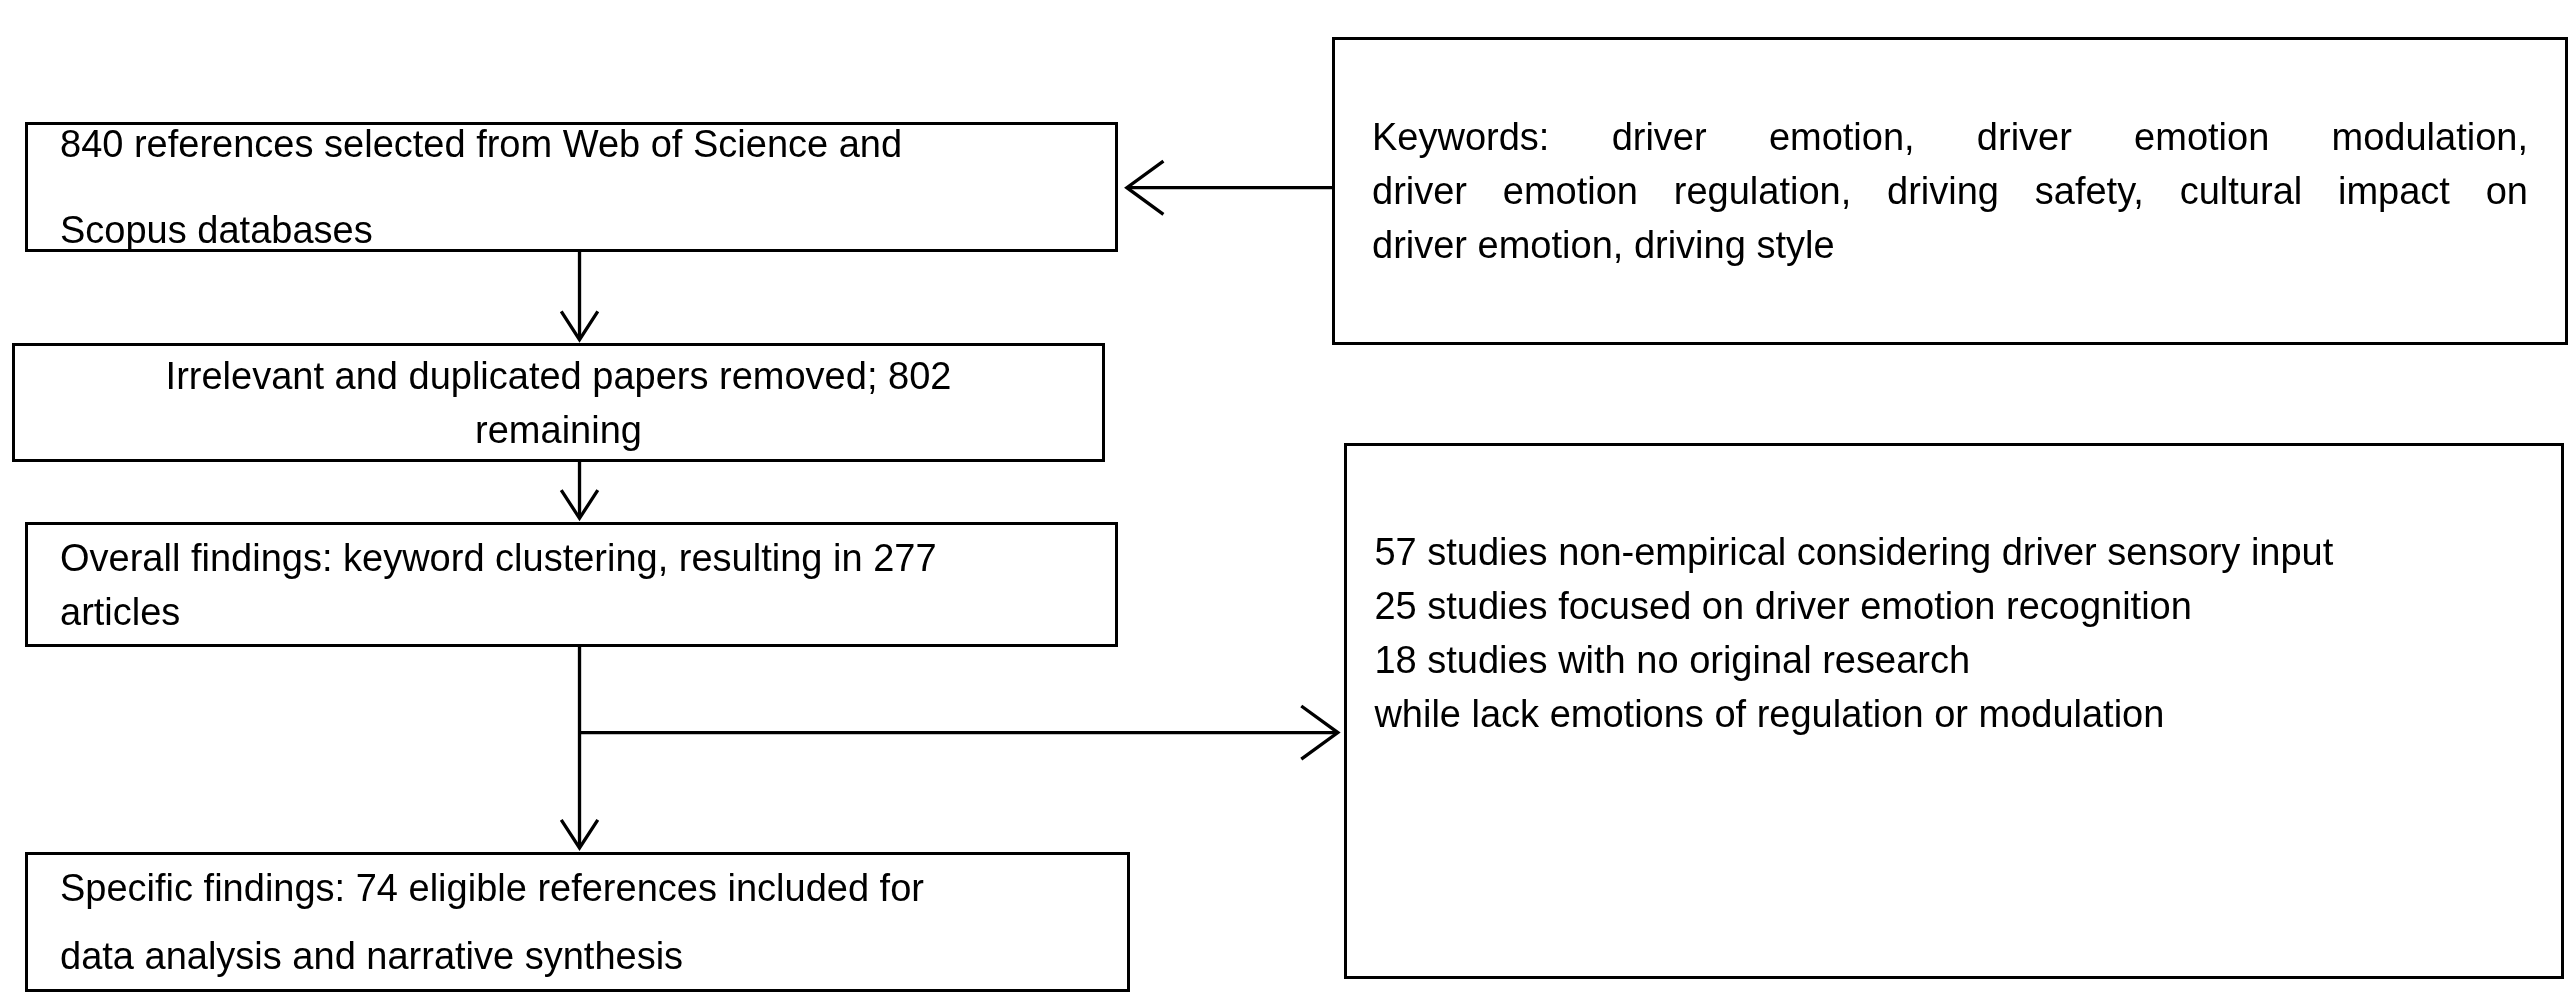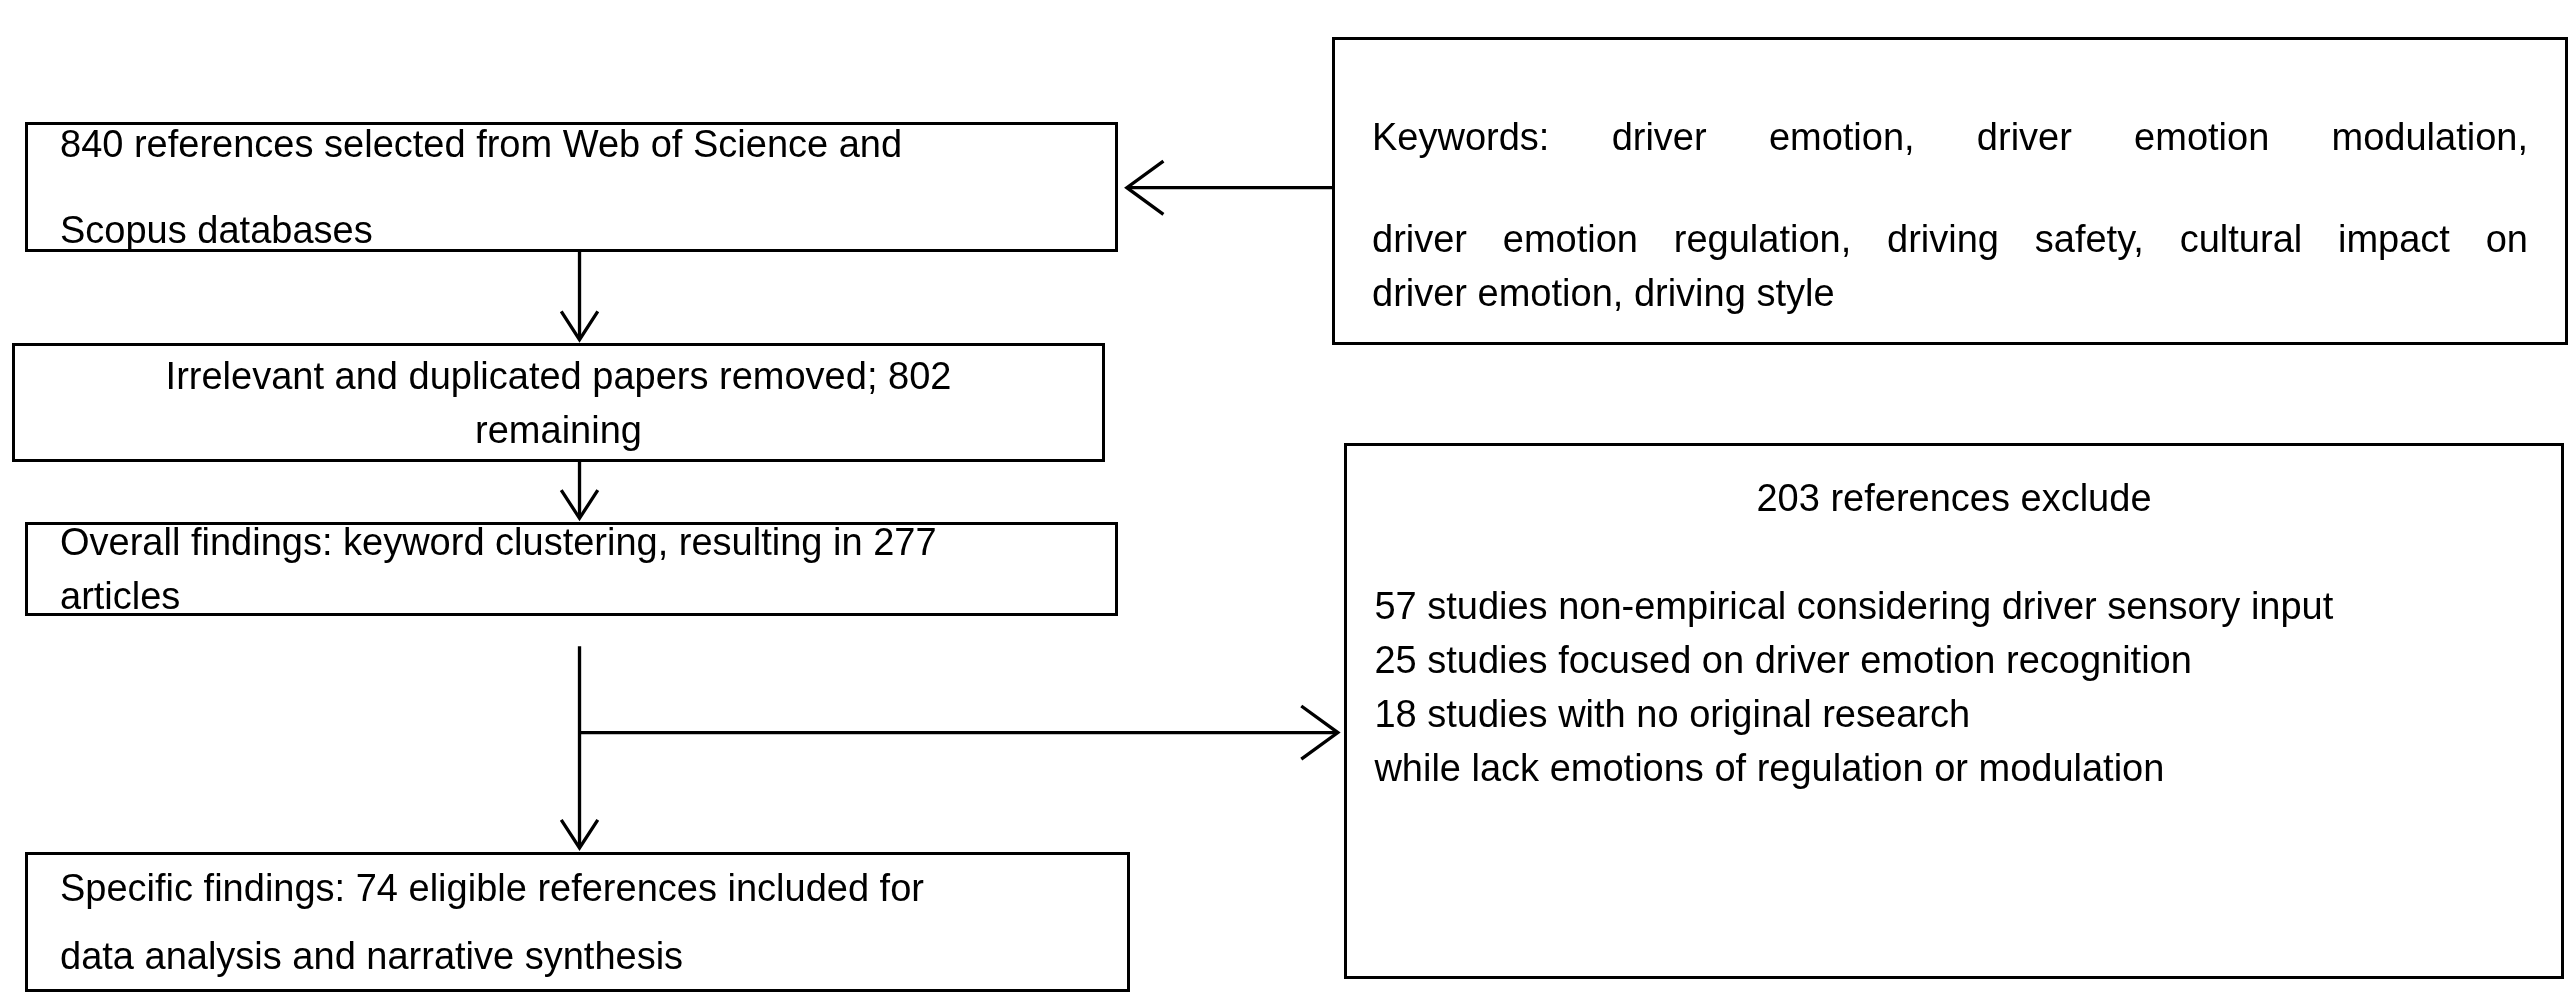--- a/index.html
+++ b/index.html
@@ -18,25 +18,25 @@
     font-size: 38px;
     line-height: 54px;
     display: flex;
     flex-direction: column;
     justify-content: center;
   }
   .box .line { white-space: nowrap; }
   
   #box-selected { left: 25px;  top: 122px;  width: 1093px; height: 130px; padding: 0 32px; gap: 32px; }
   #box-removed  { left: 12px;  top: 343px;  width: 1093px; height: 119px; text-align: center; }
-  #box-overall  { left: 25px;  top: 522px;  width: 1093px; height: 94px; padding: 0 32px; }
+  #box-overall  { left: 25px;  top: 522px;  width: 1093px; height: 125px; padding: 0 32px; }
   #box-specific { left: 25px;  top: 852px; width: 1105px; height: 140px; padding: 0 32px; gap: 14px; }
   
   #box-keywords { left: 1332px; top: 37px;  width: 1236px; height: 308px; padding: 0 37px; }
-  #box-keywords .line.justify { text-align: justify; text-align-last: justify; white-space: normal; margin-top: 48px; }
+  #box-keywords .line.justify { text-align: justify; text-align-last: justify; white-space: normal; }
   #box-excluded {
     left: 1344px; top: 443px; width: 1220px; height: 536px;
     justify-content: flex-start;
     padding: 25px 27.4px 16.6px 27.4px;
   }
   #box-excluded .title { text-align: center; line-height: 54px; }
   #box-excluded .spacer { height: 54px; }
   .connectors { position: absolute; left: 0; top: 0; }
 </style>
 </head>
@@ -92,20 +92,19 @@
   <div class="line">data analysis and narrative synthesis</div>
 </div>
 
 <div class="box" id="box-keywords">
   <div class="line justify">Keywords: driver emotion, driver emotion modulation,</div>
   <div class="line justify">driver emotion regulation, driving safety, cultural impact on</div>
   <div class="line">driver emotion, driving style</div>
 </div>
 
 <div class="box" id="box-excluded">
-  <div class="title">203 references exclude</div>
   <div class="spacer"></div>
   <div class="line">57 studies non-empirical considering driver sensory input</div>
   <div class="line">25 studies focused on driver emotion recognition</div>
   <div class="line">18 studies with no original research</div>
   <div class="line">while lack emotions of regulation or modulation</div>
 </div>
 
 
 </body></html>

